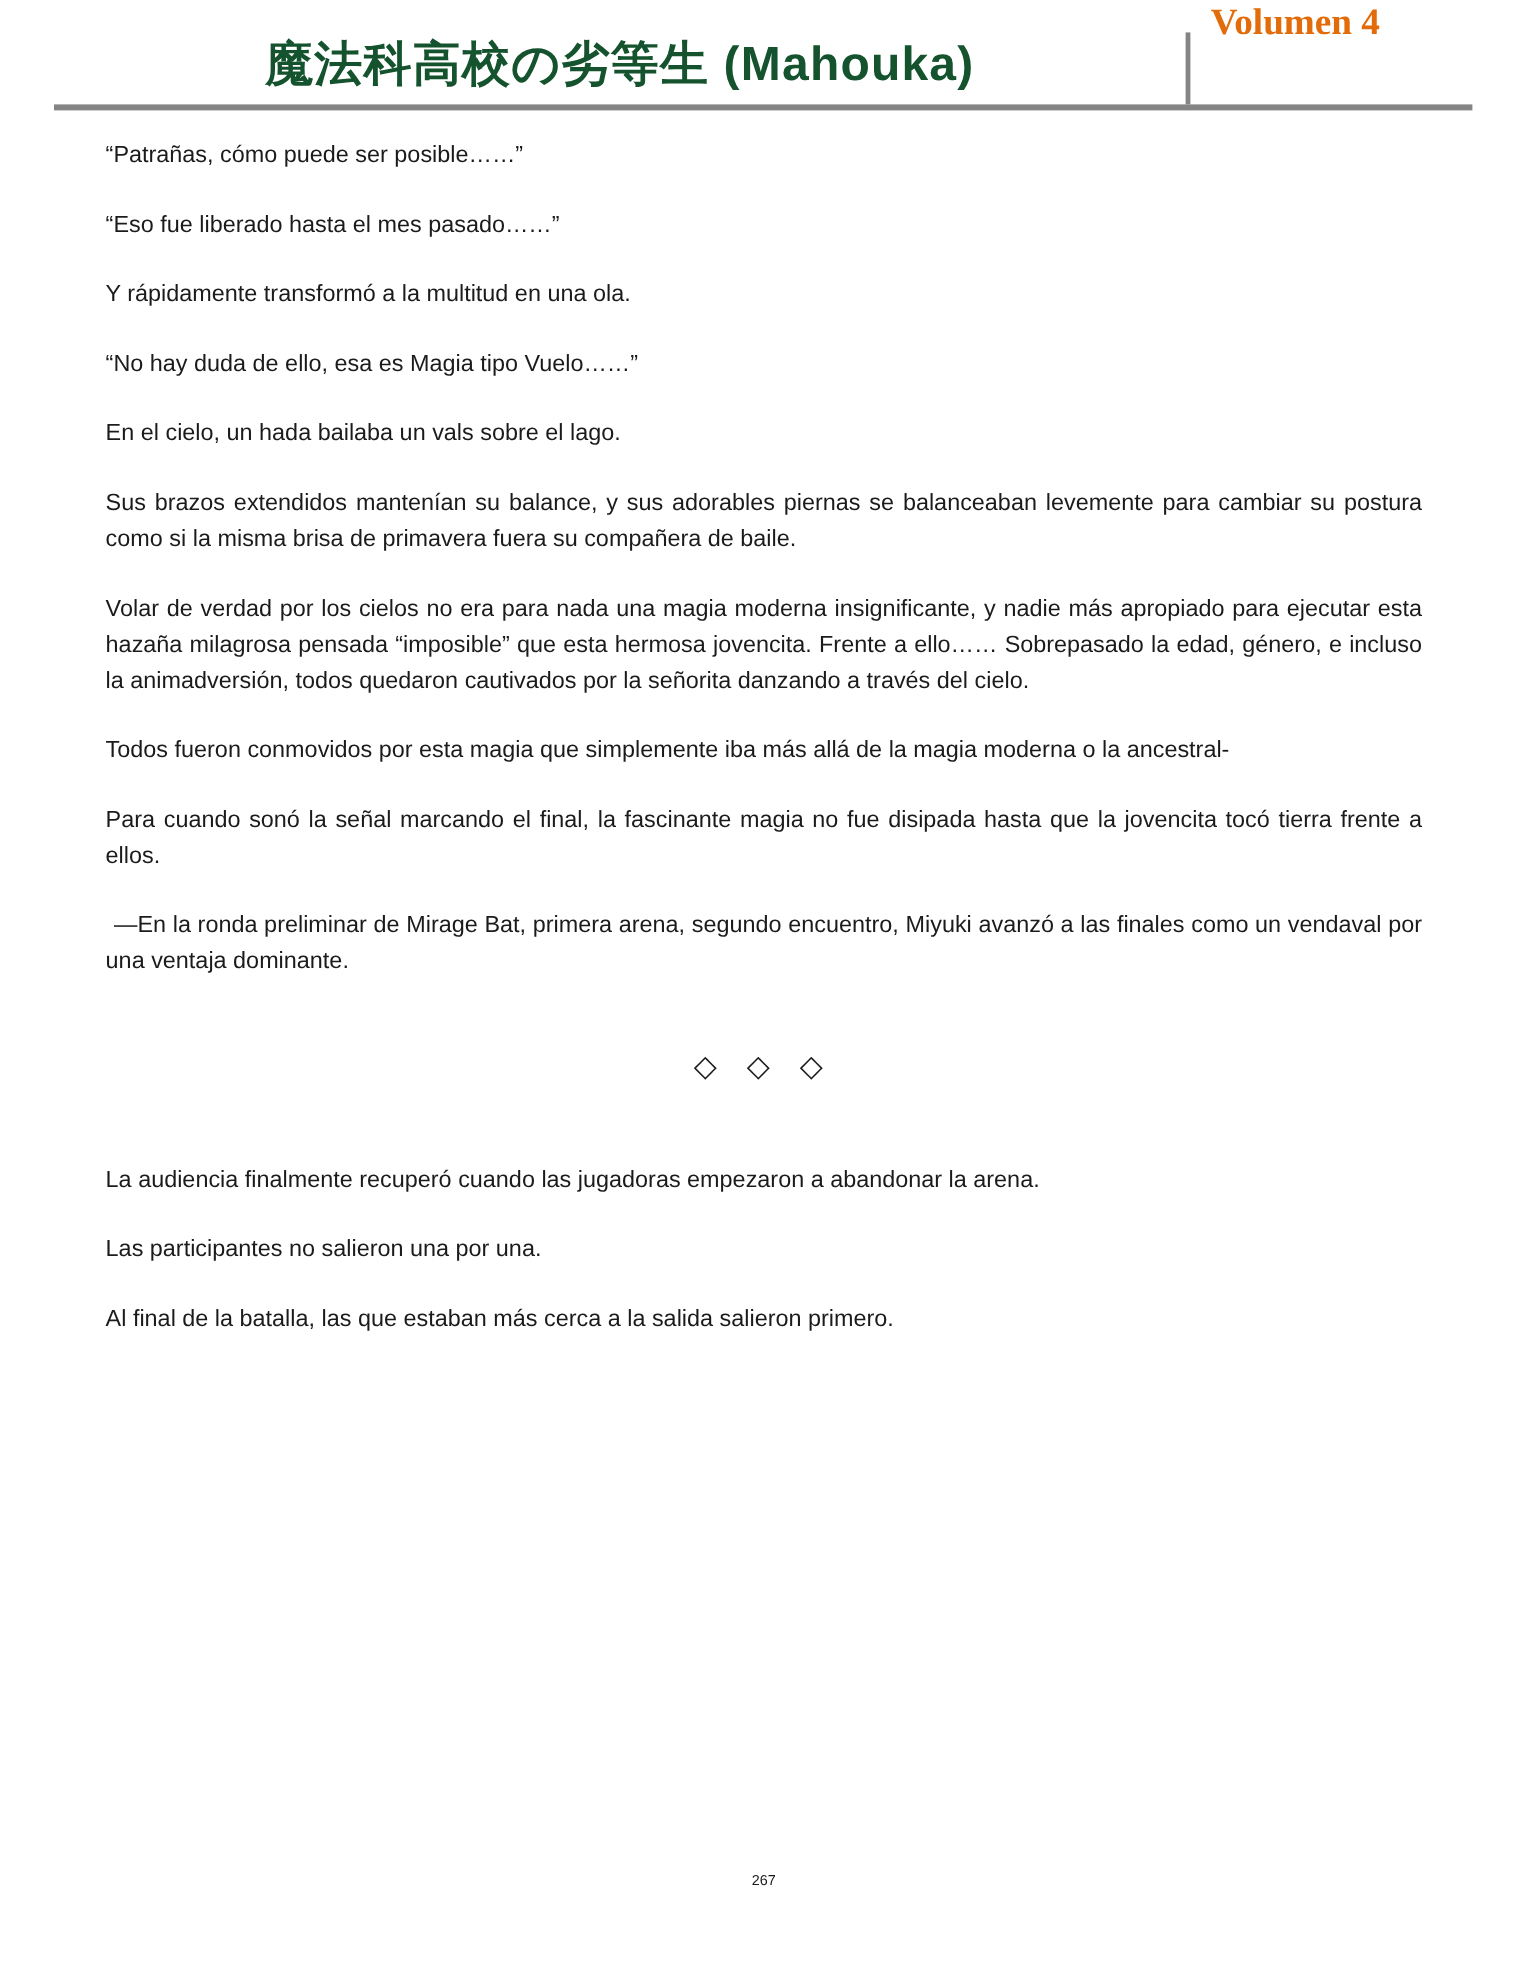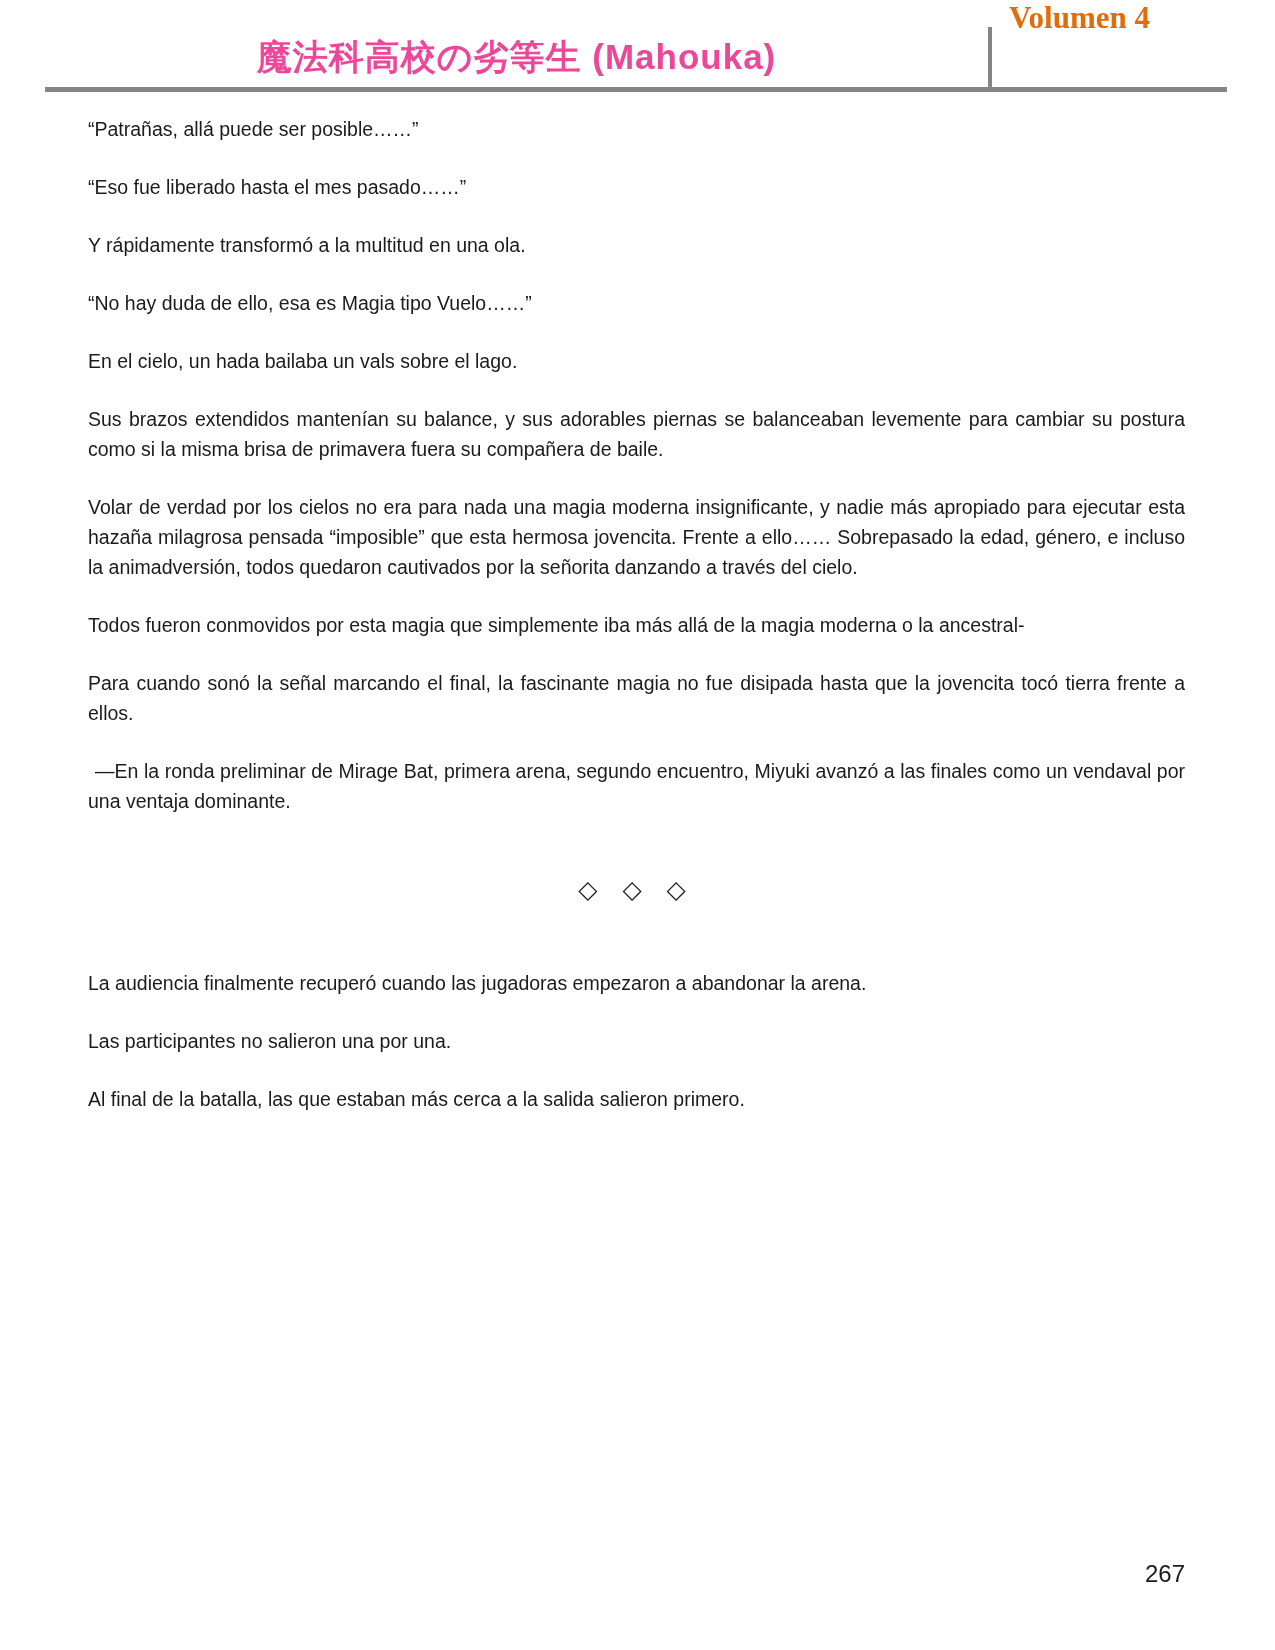--- a/index.html
+++ b/index.html
@@ -29,23 +29,23 @@
     align-items: stretch;
   }
   .header-left {
     flex: 1;
     display: flex;
     align-items: flex-end;
     justify-content: center;
     padding-bottom: 6px;
   }
   .page-title {
-    font-size: 35px;
+    font-size: 40px;
     font-weight: bold;
-    color: #ec4899;
+    color: #14532d;
     letter-spacing: 1px;
     white-space: nowrap;
   }
   .header-divider {
     width: 4px;
     background: #848484;
     margin-top: 27px;
   }
   .header-right {
     width: 218px;
@@ -86,42 +86,42 @@
     letter-spacing: 9px;
     margin: 58px 0 64px 0;
   }
 
   
   .page-number {
     position: absolute;
     top: 1560px;
     left: 88px;
     width: 1097px;
-    text-align: right;
-    font-size: 24px;
+    text-align: center;
+    font-size: 12px;
     color: #1b1b1b;
   }
 </style>
 </head>
 <body>
 
 <div class="page">
 
   <div class="header">
     <div class="header-left">
       <span class="page-title">魔法科高校の劣等生 (Mahouka)</span>
     </div>
     <div class="header-divider"></div>
     <div class="header-right">
       <span class="volume-label">Volumen 4</span>
     </div>
   </div>
 
   <div class="body">
-    <p>“Patrañas, allá puede ser posible……”</p>
+    <p>“Patrañas, cómo puede ser posible……”</p>
     <p>“Eso fue liberado hasta el mes pasado……”</p>
     <p>Y rápidamente transformó a la multitud en una ola.</p>
     <p>“No hay duda de ello, esa es Magia tipo Vuelo……”</p>
     <p>En el cielo, un hada bailaba un vals sobre el lago.</p>
     <p>Sus brazos extendidos mantenían su balance, y sus adorables piernas se balanceaban levemente para cambiar su postura como si la misma brisa de primavera fuera su compañera de baile.</p>
     <p>Volar de verdad por los cielos no era para nada una magia moderna insignificante, y nadie más apropiado para ejecutar esta hazaña milagrosa pensada “imposible” que esta hermosa jovencita. Frente a ello…… Sobrepasado la edad, género, e incluso la animadversión, todos quedaron cautivados por la señorita danzando a través del cielo.</p>
     <p>Todos fueron conmovidos por esta magia que simplemente iba más allá de la magia moderna o la ancestral-</p>
     <p>Para cuando sonó la señal marcando el final, la fascinante magia no fue disipada hasta que la jovencita tocó tierra frente a ellos.</p>
     <p class="gap-top">—En la ronda preliminar de Mirage Bat, primera arena, segundo encuentro, Miyuki avanzó a las finales como un vendaval por una ventaja dominante.</p>
 

